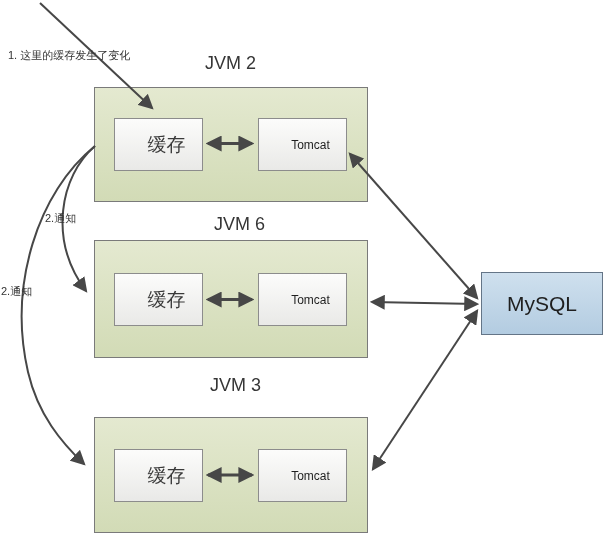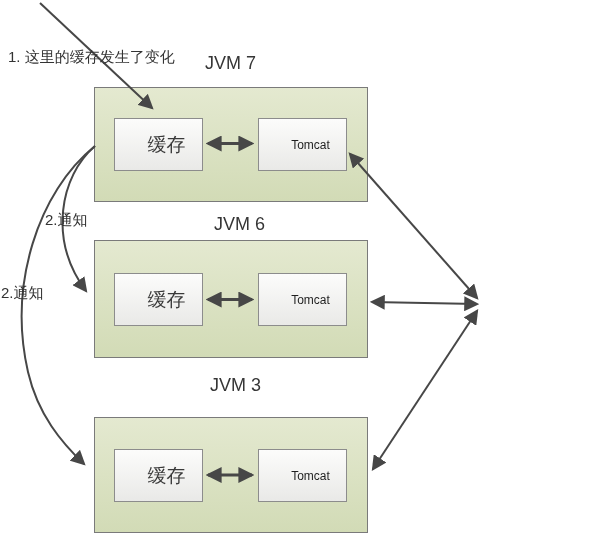--- a/index.html
+++ b/index.html
@@ -27,34 +27,34 @@
   .cache-text{font-size:19px;color:#3a3a3a;}
   .tomcat-text{font-size:12px;color:#1f1f1f;}
   .mysql-box{
     position:absolute;left:481px;top:272px;width:122px;height:63px;box-sizing:border-box;
     border:1.5px solid #647587;
     background:linear-gradient(180deg,#cfe0ee 0%,#b3cce1 100%);
     display:flex;align-items:center;justify-content:center;
   }
   .mysql-text{font-size:21px;color:#1f1f1f;}
   .note{
-    position:absolute;font-size:15px;color:#333333;white-space:nowrap;
+    position:absolute;font-size:11px;color:#333333;white-space:nowrap;
   }
   #arrow-layer{
     position:absolute;left:0;top:0;width:607px;height:537px;
     pointer-events:none;z-index:5;
   }
   .note-layer{z-index:6;}
 </style>
 </head>
 <body>
 
 <div id="canvas">
 
-  <div class="jvm-label" style="left:205px;top:53px;">JVM 7</div>
+  <div class="jvm-label" style="left:205px;top:53px;">JVM 2</div>
   <div class="jvm-box" style="top:87px;height:115px;">
     <div class="node-box cache-box">
       <span class="cache-text">缓存</span>
     </div>
     <div class="node-box tomcat-box">
       <span class="tomcat-text">Tomcat</span>
     </div>
   </div>
 
   <div class="jvm-label" style="left:214px;top:214px;">JVM 6</div>
@@ -70,20 +70,23 @@
   <div class="jvm-label" style="left:210px;top:375px;">JVM 3</div>
   <div class="jvm-box" style="top:417px;height:116px;">
     <div class="node-box cache-box" style="top:31px;">
       <span class="cache-text">缓存</span>
     </div>
     <div class="node-box tomcat-box" style="top:31px;">
       <span class="tomcat-text">Tomcat</span>
     </div>
   </div>
 
+  <div class="mysql-box">
+    <span class="mysql-text">MySQL</span>
+  </div>
 
   <div class="note note-layer" style="left:8px;top:48px;">1. 这里的缓存发生了变化</div>
   <div class="note note-layer" style="left:45px;top:211px;">2.通知</div>
   <div class="note note-layer" style="left:1px;top:284px;">2.通知</div>
 
   <svg id="arrow-layer" viewBox="0 0 607 537" xmlns="http://www.w3.org/2000/svg">
     <defs>
       <marker id="ah" viewBox="0 0 10 10" refX="8.5" refY="5" markerWidth="7.5" markerHeight="7.5" orient="auto-start-reverse">
         <path d="M0,0 L10,5 L0,10 z" fill="#474747"></path>
       </marker>

